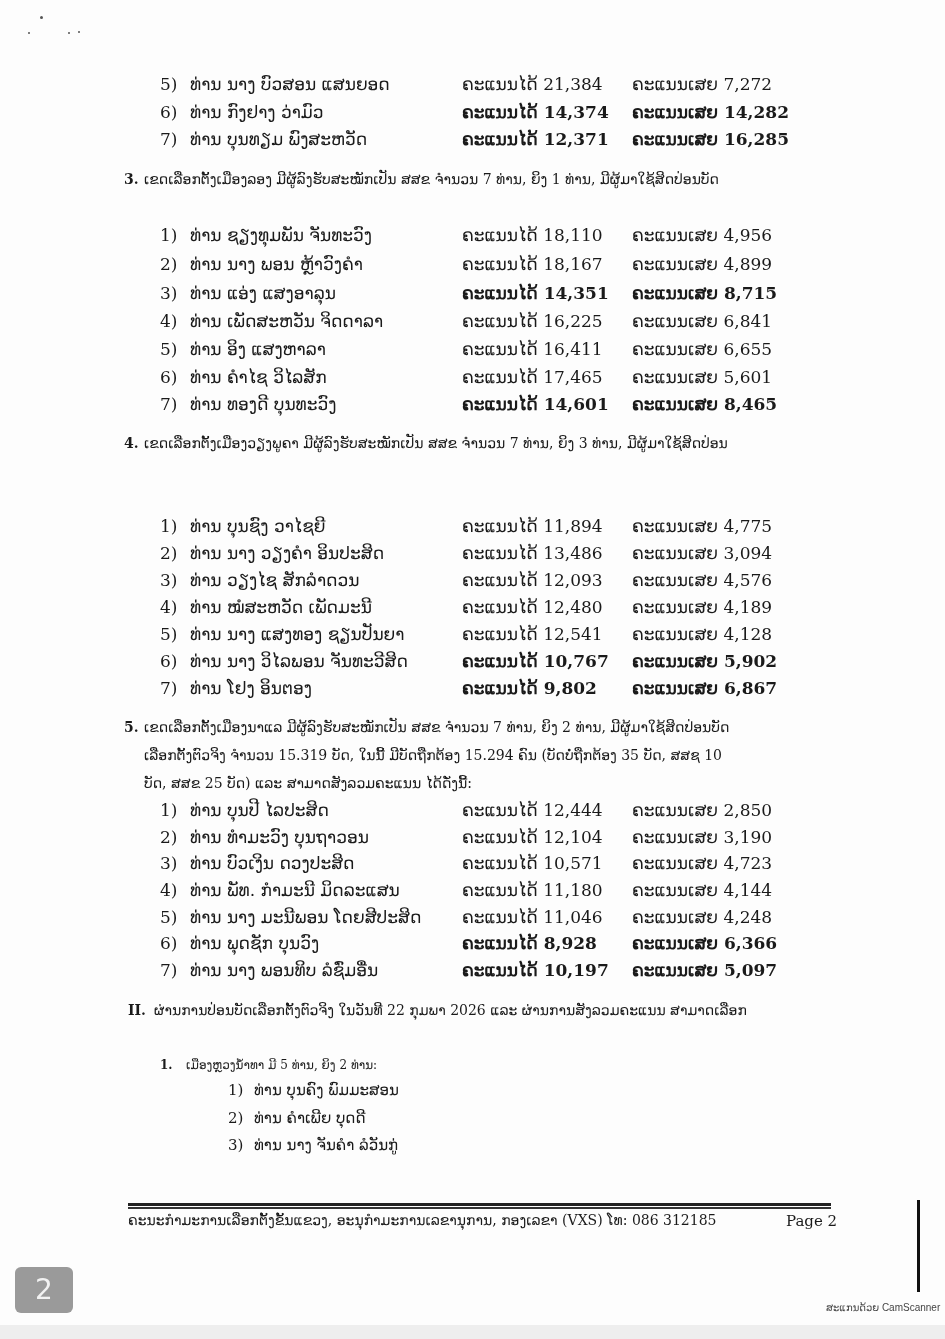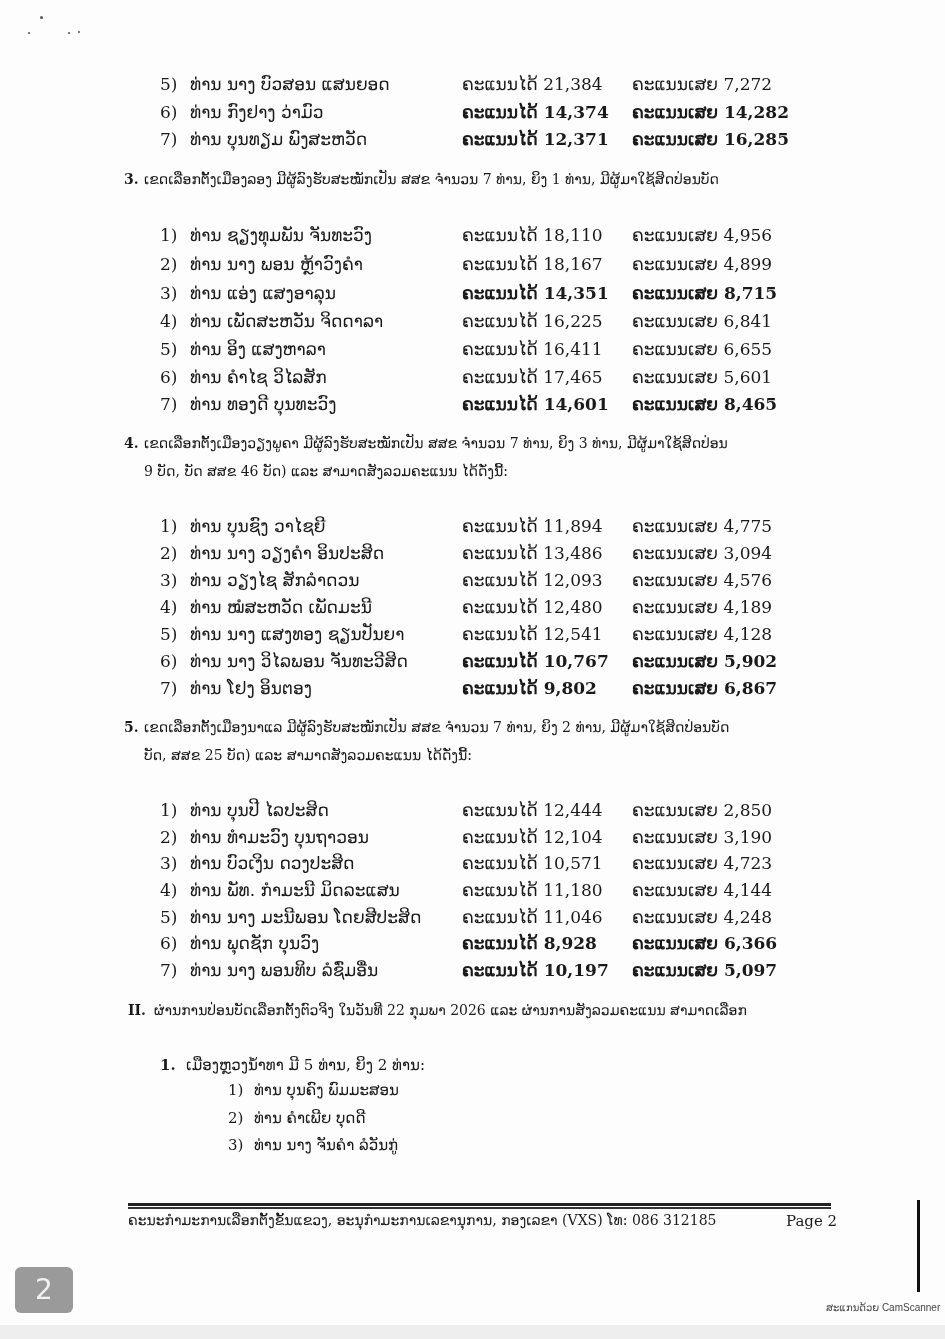--- a/index.html
+++ b/index.html
@@ -31,21 +31,21 @@
   .row .lost  { position: absolute; left: 632px; }
   .b { font-weight: bold; }
 
   .para {
     position: absolute; left: 124px; width: 720px; font-size: 14px; line-height: 28px;
   }
   .para .label { display: inline-block; width: 20px; font-weight: bold; }
   .para .text { }
   .para .cont { display: block; padding-left: 20px; }
 
-  .sub { position: absolute; left: 160px; font-size: 15px; line-height: 26px; white-space: nowrap; }
+  .sub { position: absolute; left: 160px; font-size: 12px; line-height: 26px; white-space: nowrap; }
   .sub .label { display: inline-block; width: 26px; font-weight: bold; }
 
   .simple-row { position: absolute; left: 180px; font-size: 15px; line-height: 28px; white-space: nowrap; margin-left: 48px; }
   .simple-row .num { display: inline-block; width: 26px; }
 
   .footer-rule {
     position: absolute; left: 128px; top: 1203px; width: 703px; height: 6px;
     background: linear-gradient(#222 0 3px, #fff 3px 4px, #333 4px 6px);
   }
   .footer-text { position: absolute; left: 128px; top: 1212px; font-size: 14px; white-space: nowrap; }
@@ -136,21 +136,20 @@
     </div>
     <div class="row" style="top:391px">
       <span class="num">7)</span>
       <span class="name">ທ່ານ ທອງດີ ບຸນທະວົງ</span>
       <span class="got b">ຄະແນນໄດ້ 14,601</span>
       <span class="lost b">ຄະແນນເສຍ 8,465</span>
     </div>
 
     <div class="para" style="top:429px">
       <span class="label">4.</span><span class="text">ເຂດເລືອກຕັ້ງເມືອງວຽງພູຄາ ມີຜູ້ລົງຮັບສະໝັກເປັນ ສສຂ ຈຳນວນ 7 ທ່ານ, ຍິງ 3 ທ່ານ, ມີຜູ້ມາໃຊ້ສິດປ່ອນ</span>
-      <span class="cont">9 ບັດ, ບັດ ສສຂ 46 ບັດ) ແລະ ສາມາດສັງລວມຄະແນນ ໄດ້ດັ່ງນີ້:</span>
     </div>
     <div class="row" style="top:513px">
       <span class="num">1)</span>
       <span class="name">ທ່ານ ບຸນຊົງ ວາໄຊຍີ</span>
       <span class="got">ຄະແນນໄດ້ 11,894</span>
       <span class="lost">ຄະແນນເສຍ 4,775</span>
     </div>
     <div class="row" style="top:540px">
       <span class="num">2)</span>
       <span class="name">ທ່ານ ນາງ ວຽງຄຳ ອິນປະສິດ</span>
@@ -183,20 +182,21 @@
     </div>
     <div class="row" style="top:675px">
       <span class="num">7)</span>
       <span class="name">ທ່ານ ໂຢງ ອິນຕອງ</span>
       <span class="got b">ຄະແນນໄດ້ 9,802</span>
       <span class="lost b">ຄະແນນເສຍ 6,867</span>
     </div>
 
     <div class="para" style="top:713px">
       <span class="label">5.</span><span class="text">ເຂດເລືອກຕັ້ງເມືອງນາແລ ມີຜູ້ລົງຮັບສະໝັກເປັນ ສສຂ ຈຳນວນ 7 ທ່ານ, ຍິງ 2 ທ່ານ, ມີຜູ້ມາໃຊ້ສິດປ່ອນບັດ</span>
+      <span class="cont">ເລືອກຕັ້ງຕົວຈິງ ຈຳນວນ 15.319 ບັດ, ໃນນີ້ ມີບັດຖືກຕ້ອງ 15.294 ຄົນ (ບັດບໍ່ຖືກຕ້ອງ 35 ບັດ, ສສຊ 10</span>
       <span class="cont">ບັດ, ສສຂ 25 ບັດ) ແລະ ສາມາດສັງລວມຄະແນນ ໄດ້ດັ່ງນີ້:</span>
     </div>
     <div class="row" style="top:797px">
       <span class="num">1)</span>
       <span class="name">ທ່ານ ບຸນປີ ໄລປະສິດ</span>
       <span class="got">ຄະແນນໄດ້ 12,444</span>
       <span class="lost">ຄະແນນເສຍ 2,850</span>
     </div>
     <div class="row" style="top:824px">
       <span class="num">2)</span>

